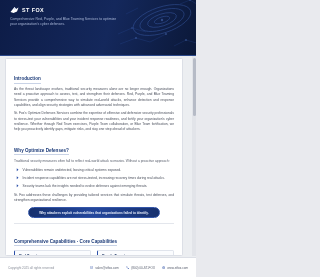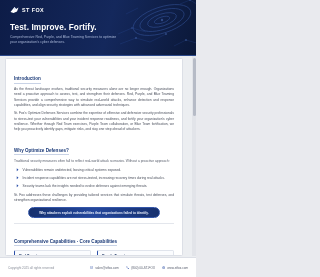--- a/index.html
+++ b/index.html
@@ -140,21 +140,20 @@
     </svg>
 
     <div class="brand">
       <svg class="brand-mark" viewBox="0 0 18 16">
         <path d="M1 12 L9 2 L12 6 L17 3 L14 11 L7 14 Z" fill="#ffffff"></path>
         <path d="M9 2 L12 6 L8 8 Z" fill="#c9d6f0"></path>
       </svg>
       <span class="brand-name">ST FOX</span>
     </div>
 
-    <div class="hdr-title">Test. Improve. Fortify.</div>
     <div class="hdr-sub">Comprehensive Red, Purple, and Blue Teaming Services to optimize your organization's cyber defenses.</div>
     <div class="hdr-rule"></div>
   </div>
 
   <div class="sheet">
 
     <div class="sec-block">
       <div class="sec-head">Introduction</div>
       <div class="para">As the threat landscape evolves, traditional security measures alone are no longer enough. Organizations need a proactive approach to assess, test, and strengthen their defenses. Red, Purple, and Blue Teaming Services provide a comprehensive way to simulate real-world attacks, enhance detection and response capabilities, and align security strategies with advanced adversarial techniques.</div>
       <div class="para">St. Fox's Optimize Defenses Services combine the expertise of offensive and defensive security professionals to stress-test your vulnerabilities and your incident response readiness, and fortify your organization's cyber resilience. Whether through Red Team exercises, Purple Team collaboration, or Blue Team fortification, we help you proactively identify gaps, mitigate risks, and stay one step ahead of attackers.</div>

